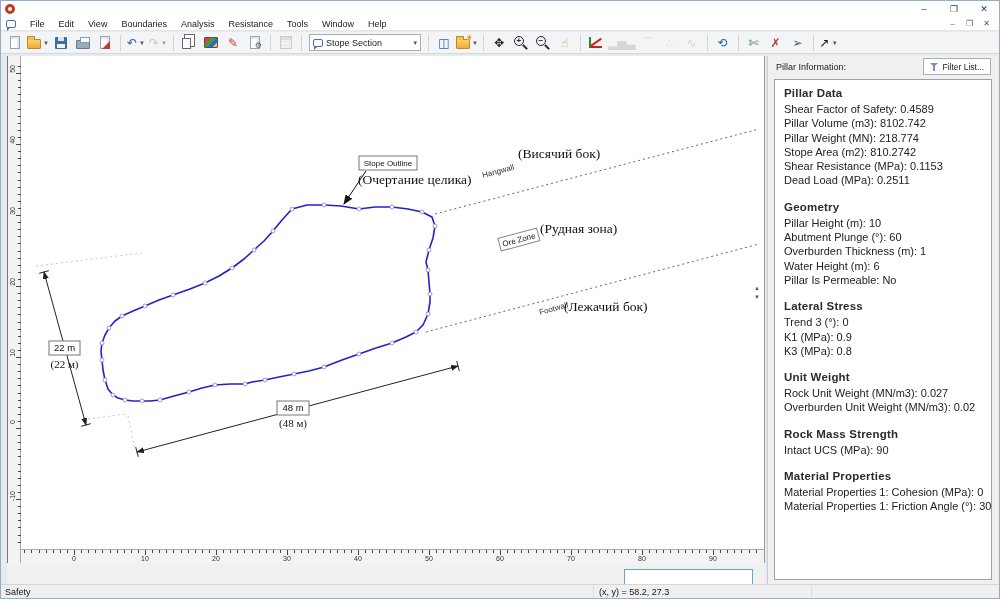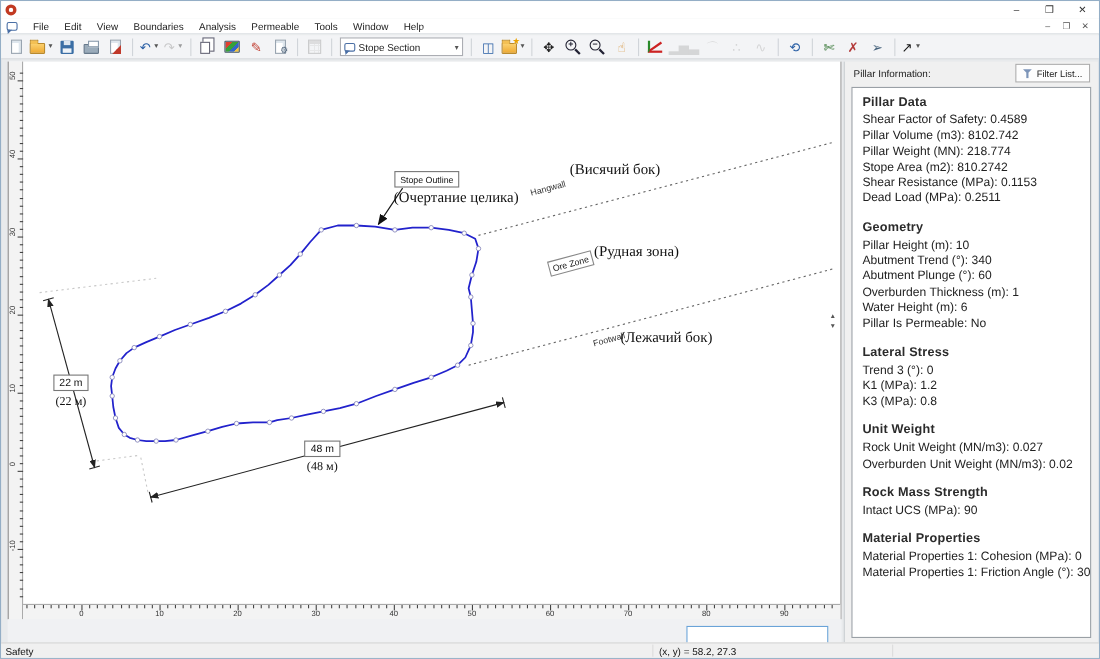--- a/index.html
+++ b/index.html
@@ -103,21 +103,21 @@
   </div>
 
   <div class="menubar">
     <span class="bubble"></span>
     <span id="menu-items" style="display:flex">
         <span class="mi">File</span>
         <span class="mi">Edit</span>
         <span class="mi">View</span>
         <span class="mi">Boundaries</span>
         <span class="mi">Analysis</span>
-        <span class="mi">Permeable</span>
+        <span class="mi">Resistance</span>
         <span class="mi">Tools</span>
         <span class="mi">Window</span>
         <span class="mi">Help</span>
       </span>
   </div>
   <div class="mdictrl">
     <span class="mdibtn">–</span>
     <span class="mdibtn">❐</span>
     <span class="mdibtn">✕</span>
   </div>
@@ -522,30 +522,29 @@
           <div class="pline">Shear Factor of Safety: 0.4589</div>
           <div class="pline">Pillar Volume (m3): 8102.742</div>
           <div class="pline">Pillar Weight (MN): 218.774</div>
           <div class="pline">Stope Area (m2): 810.2742</div>
           <div class="pline">Shear Resistance (MPa): 0.1153</div>
           <div class="pline">Dead Load (MPa): 0.2511</div>
         </div>
         <div class="sect">
           <h3>Geometry</h3>
           <div class="pline">Pillar Height (m): 10</div>
-          <div class="pline">Abutment Trend (°): 340</div>
           <div class="pline">Abutment Plunge (°): 60</div>
           <div class="pline">Overburden Thickness (m): 1</div>
           <div class="pline">Water Height (m): 6</div>
           <div class="pline">Pillar Is Permeable: No</div>
         </div>
         <div class="sect">
           <h3>Lateral Stress</h3>
           <div class="pline">Trend 3 (°): 0</div>
-          <div class="pline">K1 (MPa): 1.2</div>
+          <div class="pline">K1 (MPa): 0.9</div>
           <div class="pline">K3 (MPa): 0.8</div>
         </div>
         <div class="sect">
           <h3>Unit Weight</h3>
           <div class="pline">Rock Unit Weight (MN/m3): 0.027</div>
           <div class="pline">Overburden Unit Weight (MN/m3): 0.02</div>
         </div>
         <div class="sect">
           <h3>Rock Mass Strength</h3>
           <div class="pline">Intact UCS (MPa): 90</div>

